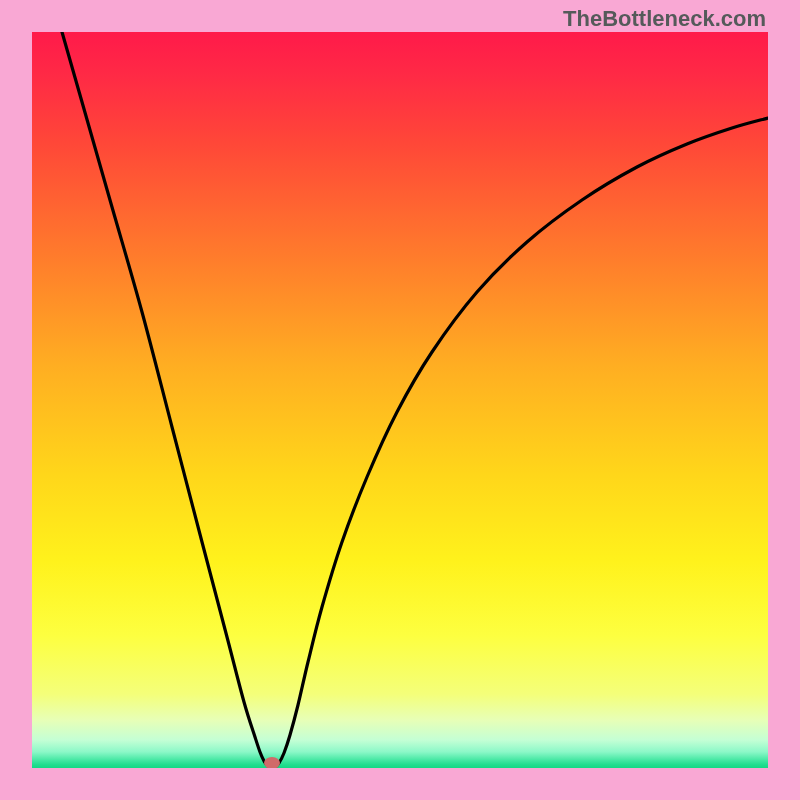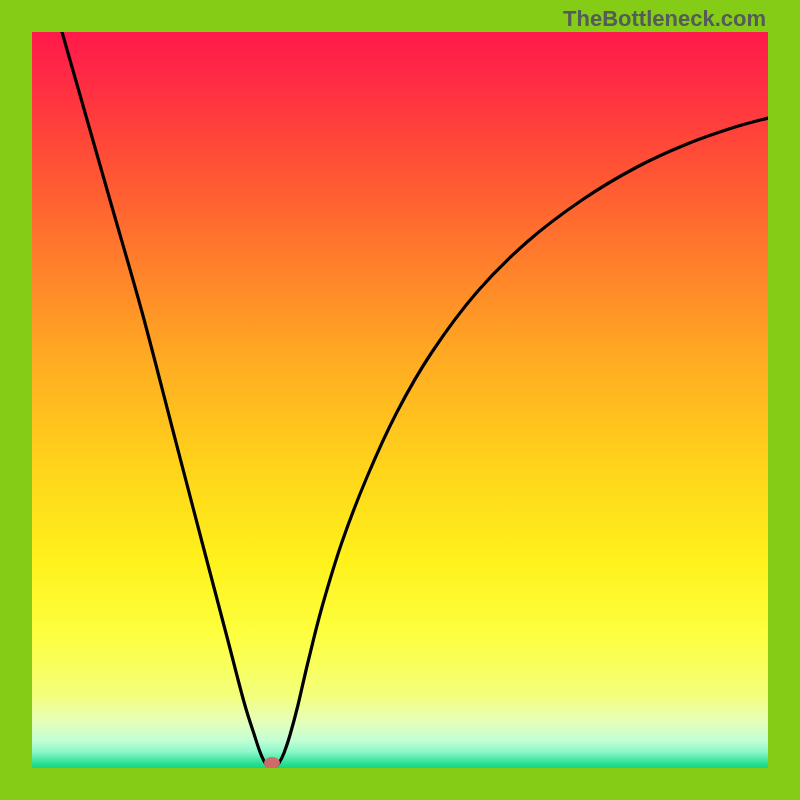--- a/index.html
+++ b/index.html
@@ -8,21 +8,21 @@
     width: 800px;
     height: 800px;
     overflow: hidden;
     background: #000;
     font-family: Arial, Helvetica, sans-serif;
   }
   .frame {
     position: relative;
     width: 800px;
     height: 800px;
-    background: #84cc16;
+    background: #f9a8d4;
   }
   .plot-area {
     position: absolute;
     left: 32px;
     top: 32px;
     width: 736px;
     height: 736px;
     overflow: hidden;
   }
   .gradient {

